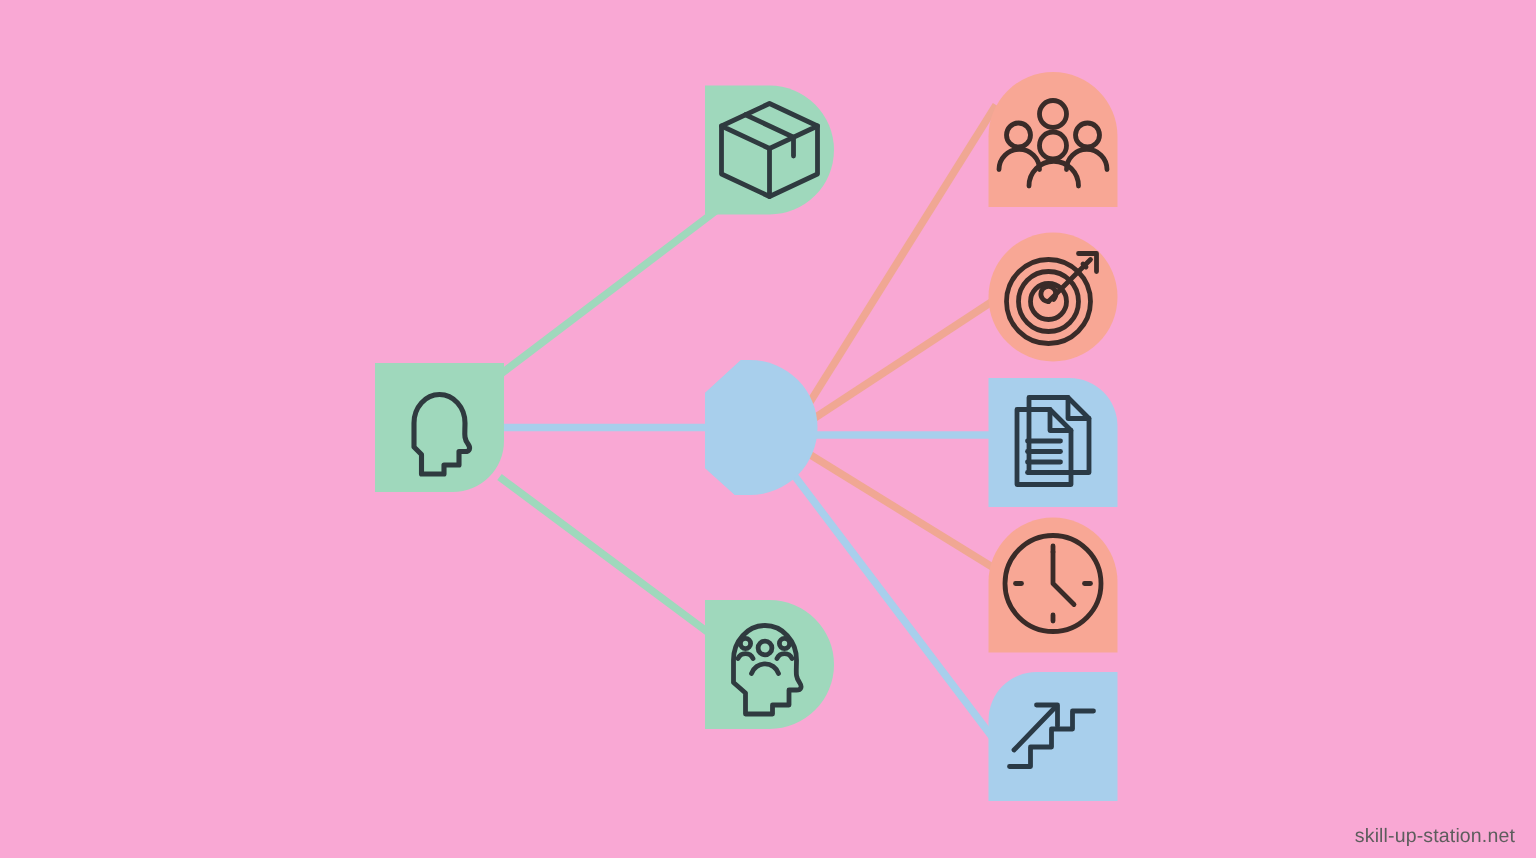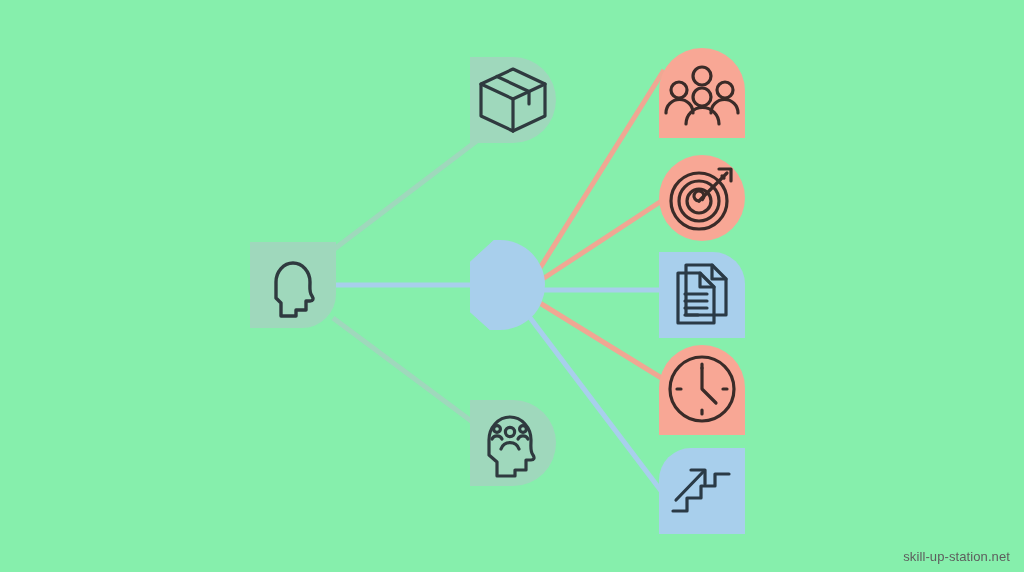--- a/index.html
+++ b/index.html
@@ -7,21 +7,21 @@
     padding: 0;
     background: #ffffff;
   }
   body {
     font-family: "Liberation Sans", sans-serif;
   }
   #canvas {
     position: relative;
     width: 1024px;
     height: 572px;
-    background: #86efac;
+    background: #f9a8d4;
     overflow: hidden;
   }
   #diagram-svg {
     position: absolute;
     left: 0;
     top: 0;
     width: 1024px;
     height: 572px;
     display: block;
   }

